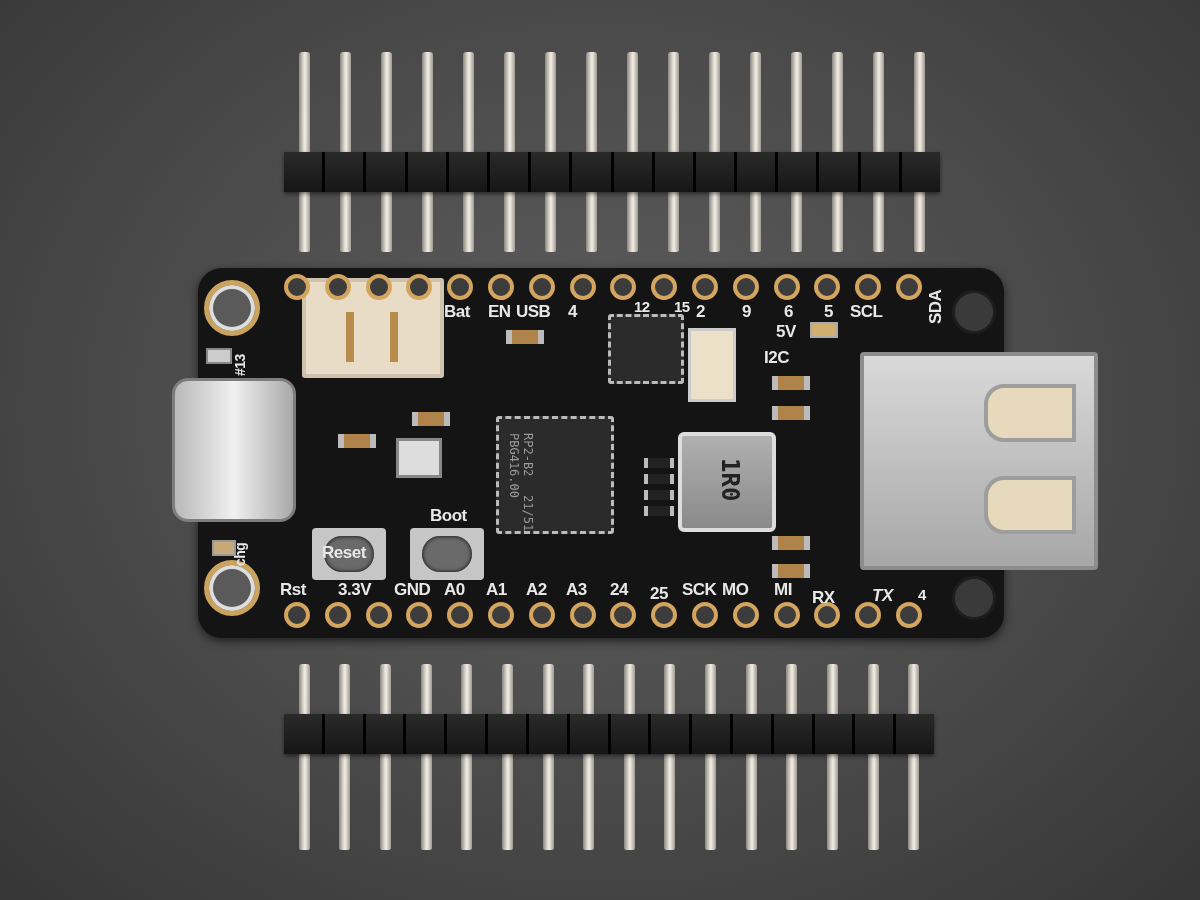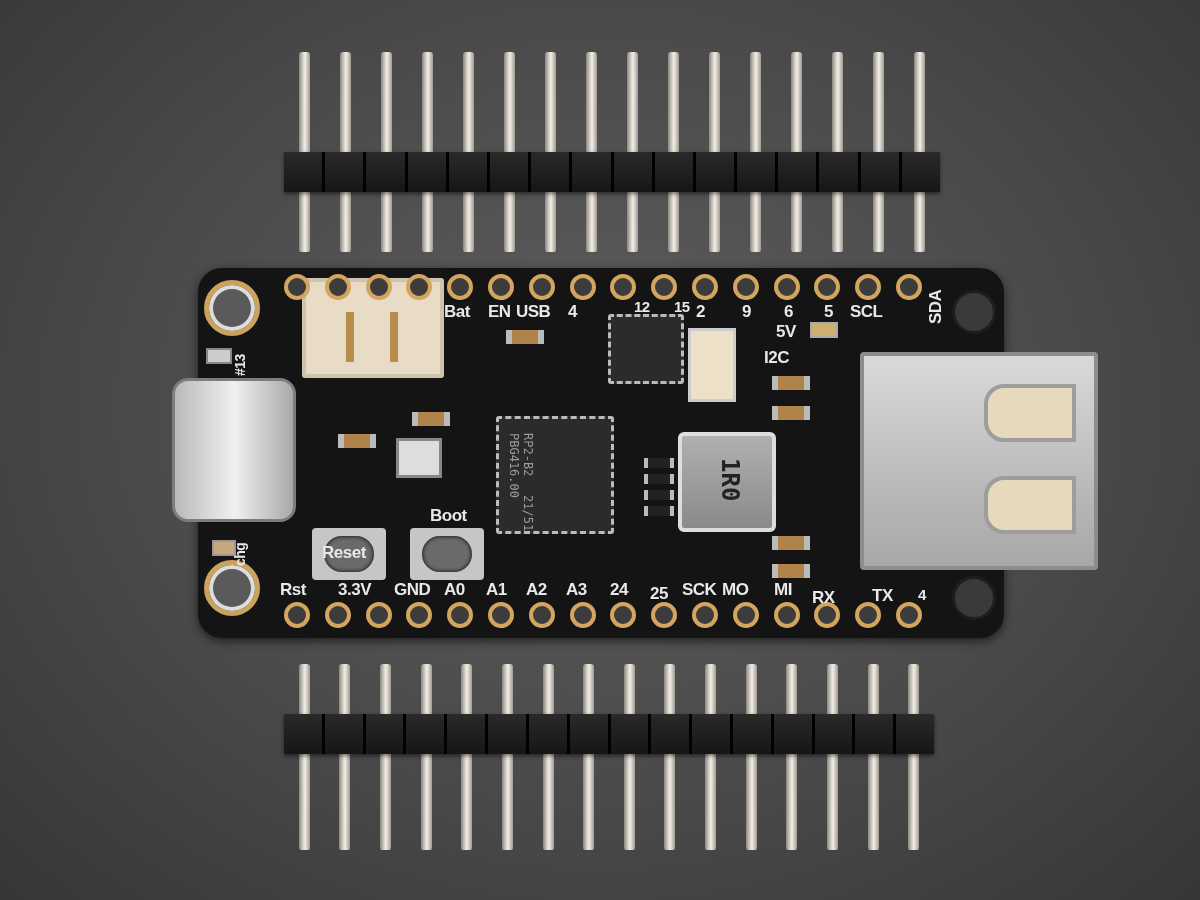--- a/index.html
+++ b/index.html
@@ -195,21 +195,21 @@
   <span class="lbl" style="left:246px;top:312px;">A0</span>
   <span class="lbl" style="left:288px;top:312px;">A1</span>
   <span class="lbl" style="left:328px;top:312px;">A2</span>
   <span class="lbl" style="left:368px;top:312px;">A3</span>
   <span class="lbl" style="left:412px;top:312px;">24</span>
   <span class="lbl" style="left:452px;top:316px;">25</span>
   <span class="lbl" style="left:484px;top:312px;">SCK</span>
   <span class="lbl" style="left:524px;top:312px;">MO</span>
   <span class="lbl" style="left:576px;top:312px;">MI</span>
   <span class="lbl" style="left:614px;top:320px;">RX</span>
-  <span class="lbl" style="left:674px;top:318px;">TX</span>
+  <span class="lbl" style="left:674px;top:318px;font-style:italic;">TX</span>
   <span class="lbl" style="left:720px;top:318px;font-size:15px;">4</span>
 </div>
 
 <div class="header" style="top:664px;height:186px;width:650px;left:284px;">
   <div class="pins" id="pinsBottom">
       <div class="pin" style="left: 14.8125px;"></div>
       <div class="pin" style="left: 55.4375px;"></div>
       <div class="pin" style="left: 96.0625px;"></div>
       <div class="pin" style="left: 136.688px;"></div>
       <div class="pin" style="left: 177.312px;"></div>

